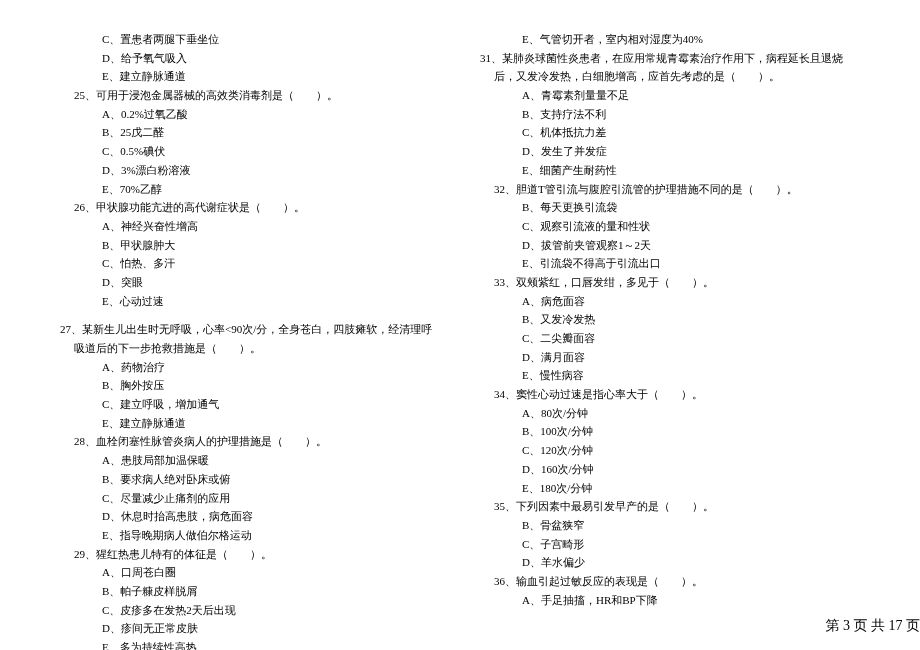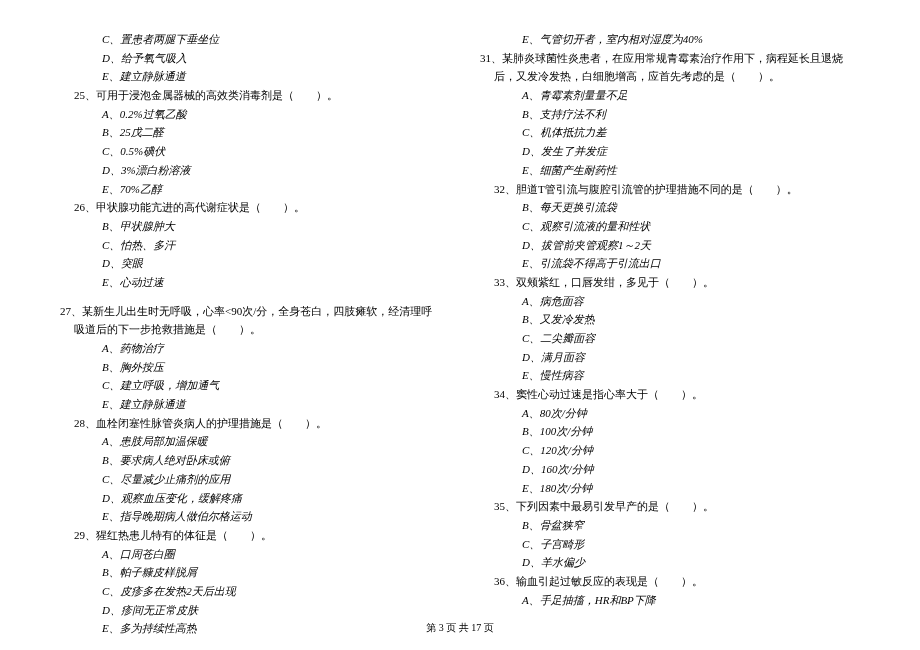--- a/index.html
+++ b/index.html
@@ -19,68 +19,68 @@
     .content {
       display: flex;
       gap: 40px;
     }
     .column {
       flex: 1;
       line-height: 1.7;
     }
     .option {
       padding-left: 42px;
-      font-style: italic;
     }
     .question {
       padding-left: 14px;
     }
     .footer {
       position: absolute;
       bottom: 15px;
       left: 0;
       right: 0;
-      text-align: center;
-      font-size: 10px;
+      text-align: right;
+      font-size: 14px;
     }
   </style>
 </head>
 <body>
 
 <div class="content">
   <div class="column">
     <div class="option">C、置患者两腿下垂坐位</div>
     <div class="option">D、给予氧气吸入</div>
     <div class="option">E、建立静脉通道</div>
 
     <div class="question">25、可用于浸泡金属器械的高效类消毒剂是（　　）。</div>
     <div class="option">A、0.2%过氧乙酸</div>
     <div class="option">B、25戊二醛</div>
     <div class="option">C、0.5%碘伏</div>
     <div class="option">D、3%漂白粉溶液</div>
     <div class="option">E、70%乙醇</div>
 
     <div class="question">26、甲状腺功能亢进的高代谢症状是（　　）。</div>
+    <div class="option">A、神经兴奋性增高</div>
     <div class="option">B、甲状腺肿大</div>
     <div class="option">C、怕热、多汗</div>
     <div class="option">D、突眼</div>
     <div class="option">E、心动过速</div>
 
     <div style="height:10px"></div>
     <div style="padding-left:14px;text-indent:-14px;padding-left:14px">27、某新生儿出生时无呼吸，心率&lt;90次/分，全身苍白，四肢瘫软，经清理呼吸道后的下一步抢救措施是（　　）。</div>
     <div class="option">A、药物治疗</div>
     <div class="option">B、胸外按压</div>
     <div class="option">C、建立呼吸，增加通气</div>
     <div class="option">E、建立静脉通道</div>
 
     <div class="question">28、血栓闭塞性脉管炎病人的护理措施是（　　）。</div>
     <div class="option">A、患肢局部加温保暖</div>
     <div class="option">B、要求病人绝对卧床或俯</div>
     <div class="option">C、尽量减少止痛剂的应用</div>
-    <div class="option">D、观察血压变化，缓解疼痛</div>
+    <div class="option">D、休息时抬高患肢，病危面容</div>
     <div class="option">E、指导晚期病人做伯尔格运动</div>
 
     <div class="question">29、猩红热患儿特有的体征是（　　）。</div>
     <div class="option">A、口周苍白圈</div>
     <div class="option">B、帕子糠皮样脱屑</div>
     <div class="option">C、皮疹多在发热2天后出现</div>
     <div class="option">D、疹间无正常皮肤</div>
     <div class="option">E、多为持续性高热</div>
 
   </div>

